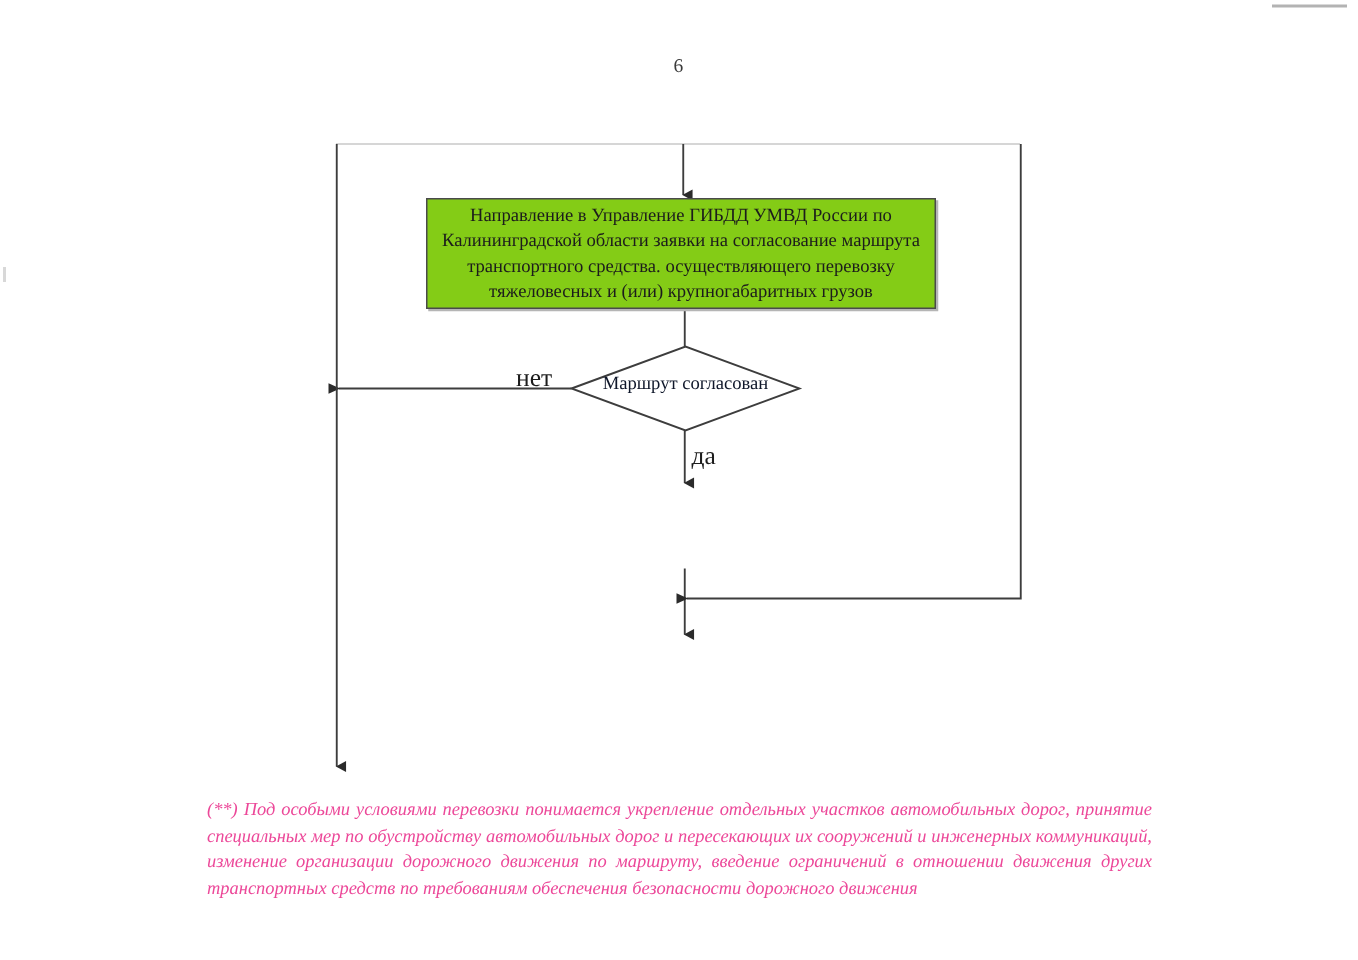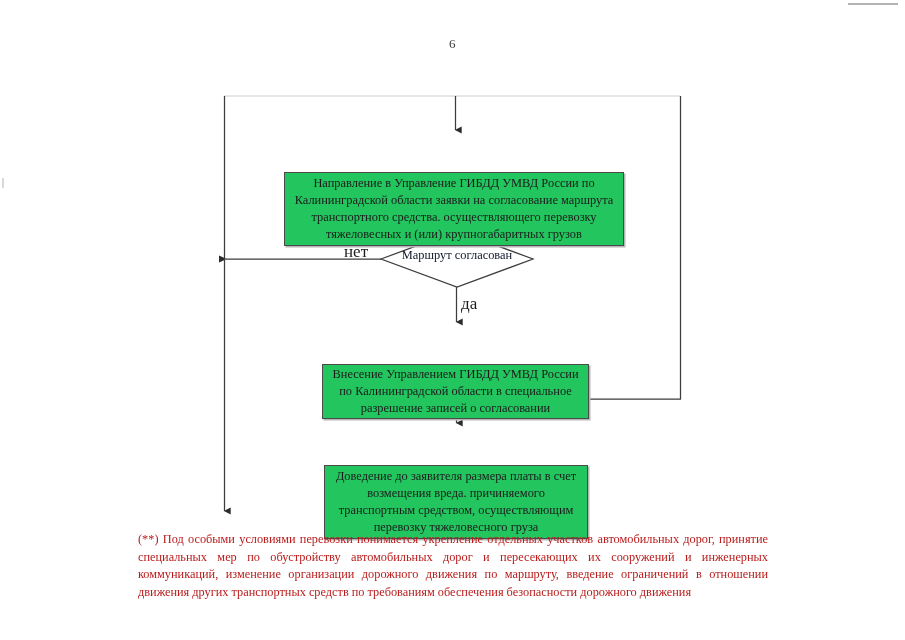--- a/index.html
+++ b/index.html
@@ -62,27 +62,26 @@
     left: 0;
     width: 905px;
     height: 640px;
     pointer-events: none;
   }
 
   
   .node {
     position: absolute;
     box-sizing: border-box;
-    background: #22c55e;
+    background: #84cc16;
     border: 1px solid #4a4a4a;
     box-shadow: 1.5px 1.5px 0 0 #b5b5b5;
     display: flex;
     align-items: center;
     justify-content: center;
-    margin-top: 40px;
   }
   .node-text {
     display: block;
     width: 100%;
     text-align: center;
     font-size: 12.4px;
     line-height: 17.2px;
     color: #1c1c1c;
     padding: 0 8px;
     box-sizing: border-box;
@@ -131,23 +130,24 @@
   #edge-label-yes { left: 461px; top: 297px; }
 
   
   .footnote {
     position: absolute;
     left: 138px;
     top: 531px;
     width: 630px;
     font-size: 12.3px;
     line-height: 17.6px;
-    color: #b91c1c;
+    color: #ec4899;
     text-align: justify;
     text-justify: inter-word;
+    font-style: italic;
   }
   .footnote p { margin: 0; }
 </style>
 </head>
 <body>
 
 <div id="page">
 
   <div class="scan-mark-tr"></div>
   <div class="scan-mark-l"></div>
@@ -189,32 +189,21 @@
 
   <div class="node" id="node-send-request">
     <span class="node-text">Направление в Управление ГИБДД УМВД России по
 Калининградской области заявки на согласование маршрута
 транспортного средства. осуществляющего перевозку
 тяжеловесных и (или) крупногабаритных грузов</span>
   </div>
 
   <div class="decision-label">Маршрут согласован</div>
 
-  <div class="node" id="node-record-approval">
-    <span class="node-text">Внесение Управлением ГИБДД УМВД России
-по Калининградской области в специальное
-разрешение записей о согласовании</span>
-  </div>
-
-  <div class="node" id="node-inform-fee">
-    <span class="node-text">Доведение до заявителя размера платы в счет
-возмещения вреда. причиняемого
-транспортным средством, осуществляющим
-перевозку тяжеловесного груза</span>
-  </div>
+
 
   <div class="edge-label" id="edge-label-no">нет</div>
 
   <div class="edge-label" id="edge-label-yes">да</div>
 
   <div class="footnote">
     <p>(**) Под особыми условиями перевозки понимается укрепление отдельных участков автомобильных дорог, принятие специальных мер по обустройству автомобильных дорог и пересекающих их сооружений и инженерных коммуникаций, изменение организации дорожного движения по маршруту, введение ограничений в отношении движения других транспортных средств по требованиям обеспечения безопасности дорожного движения</p>
   </div>
 
 </div>

